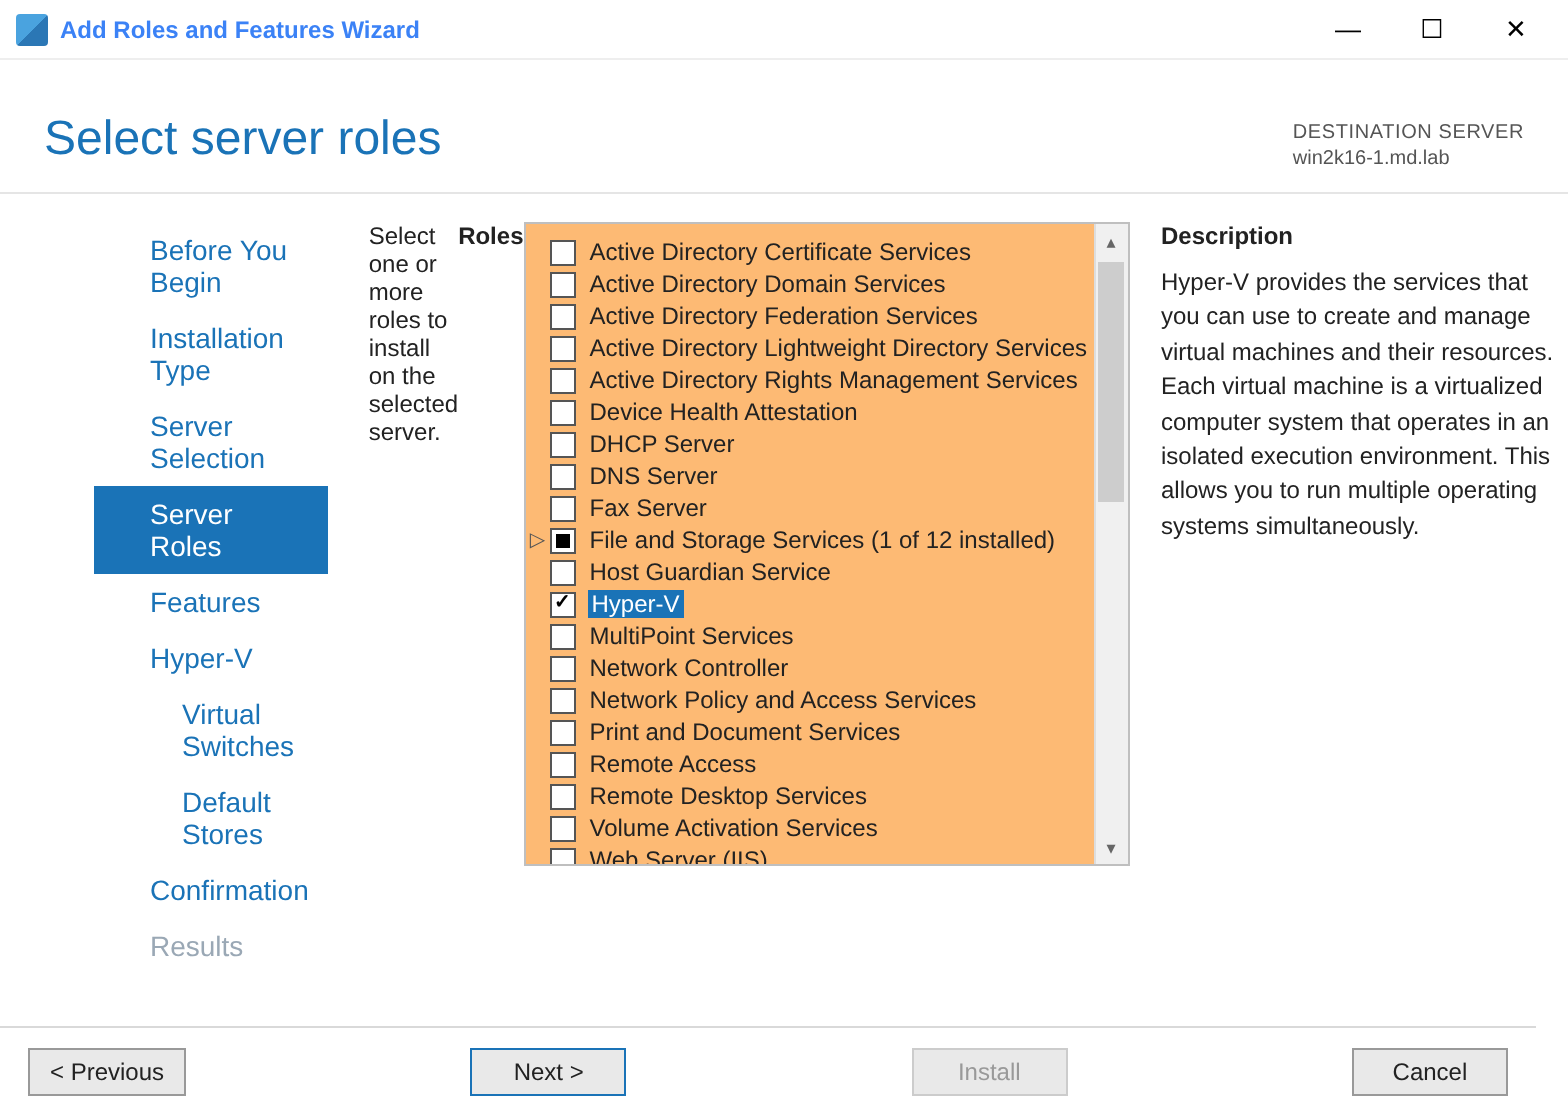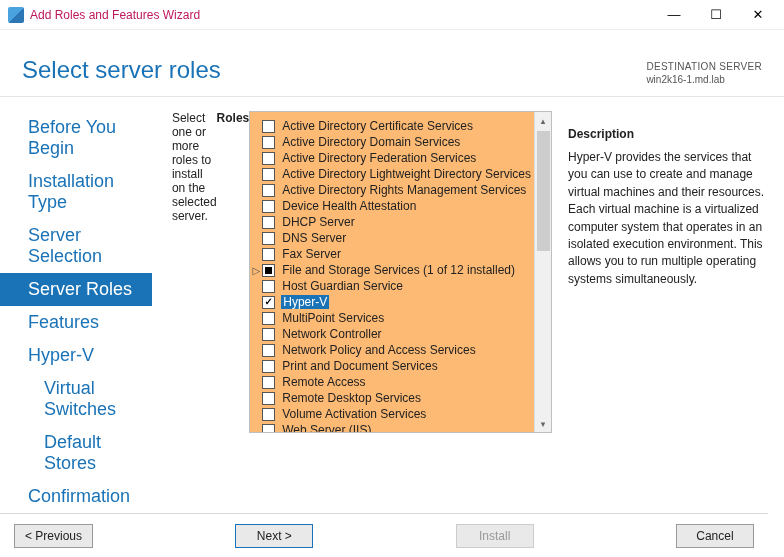--- a/index.html
+++ b/index.html
@@ -1,48 +1,48 @@
 <!DOCTYPE html>
 <html><head>
 <meta charset="utf-8">
 <style>
   * { box-sizing: border-box; margin: 0; padding: 0; }
   body { font-family: "Segoe UI", Tahoma, sans-serif; font-size: 12px; background: #fff; width: 784px; height: 557px; overflow: hidden; position: relative; }
   .titlebar { height: 30px; display: flex; align-items: center; padding: 0 8px; border-bottom: 1px solid #eee; }
   .titlebar .app-icon { width: 16px; height: 16px; margin-right: 6px; background: linear-gradient(135deg,#4aa3df 50%,#2b77b5 50%); border-radius: 2px; }
-  .titlebar .title { flex: 1; font-size: 12px; color: #be185d; }
+  .titlebar .title { flex: 1; font-size: 12px; color: #3b82f6; font-weight: bold; }
   .win-btns { display: flex; gap: 6px; }
   .win-btn { width: 36px; height: 24px; display: flex; align-items: center; justify-content: center; font-size: 13px; color:#000; }
   .header-area { padding: 26px 22px 10px 22px; display:flex; justify-content:space-between; align-items:flex-start; border-bottom: 1px solid #e5e5e5;}
   .page-title { font-size: 24px; font-weight: 300; color: #1a73b7; }
   .dest { text-align: left; font-size: 10px; color:#555; line-height: 1.3; padding-top:4px;}
   .dest .lab { font-size: 10px; letter-spacing: 0.3px; }
   .body-area { display: flex; height: 415px; }
   .sidebar { width: 190px; padding: 14px 0 0 0; }
-  .nav-item { padding: 6px 10px 6px 28px; font-size: 18px; color: #1a73b7; cursor: default; }
+  .nav-item { padding: 6px 10px 6px 28px; font-size: 14px; color: #1a73b7; cursor: default; margin-left: 47px; }
   .nav-item.active { background: #1a73b7; color: #fff; }
   .nav-item.disabled { color: #9aa8b5; }
   .nav-sub { padding-left: 44px; }
   .content { flex: 1; padding: 14px 18px 0 20px; display: flex; gap: 16px; }
   .left-col { flex: 1; display:flex; flex-direction:row; }
   .instruction { font-size: 12px; color: #222; margin-bottom: 16px; }
   .section-label { font-weight: 600; font-size: 12px; margin-bottom: 8px; color:#222;}
   .roles-box { border: 1px solid #bfbfbf; height: 322px; background:#fdba74; position: relative; display:flex;}
   .roles-list { flex:1; overflow-y: auto; padding: 6px 2px 6px 12px; }
   .role-row { display: flex; align-items: center; height: 16px; font-size: 12px; color:#222; margin-bottom: 0px; white-space: nowrap; position:relative;}
   .role-row .expand { width:10px; text-align:center; font-size:10px; color:#555; position:absolute; left:-11px;}
   .chk { width: 13px; height: 13px; border: 1px solid #555; margin-right: 6px; display:flex; align-items:center; justify-content:center; flex-shrink:0; background:#fff;}
   .chk.checked::after { content:"✓"; font-size:10px; line-height:1; color:#000; font-weight:bold;}
   .chk.indeterminate::after { content:""; width:7px; height:7px; background:#000;}
   .role-row.selected .role-label { background:#1a73b7; color:#fff; padding:0 2px;}
   .role-label { padding: 0 1px; }
   .scrollbar { width: 17px; background:#f0f0f0; border-left:1px solid #ddd; display:flex; flex-direction:column; align-items:center;}
   .sb-arrow { height:17px; width:100%; display:flex;align-items:center;justify-content:center;font-size:9px;color:#666;}
   .sb-thumb { flex:0 0 120px; width:13px; background:#cdcdcd; margin:2px;}
-  .right-col { width: 198px; margin-top: 16px; }
+  .right-col { width: 198px; }
   .desc-text { font-size: 12px; color: #222; line-height: 1.45; margin-top:4px;}
   .footer { position:absolute; bottom:0; left:0; right:16px; height:44px; border-top:1px solid #d9d9d9; display:flex; justify-content:space-between; align-items:center; padding: 0 14px; gap:8px; background:#fff;}
   .btn { min-width: 78px; height: 24px; border: 1px solid #999; background:#e9e9e9; font-size:12px; color:#222; display:flex;align-items:center;justify-content:center; padding:0 10px;}
   .btn.primary { border: 1px solid #1a73b7; background:#e9e9e9; }
   .btn.disabled { color:#999; border-color:#ccc;}
 </style>
 </head>
 <body>
 
 <div class="titlebar">

